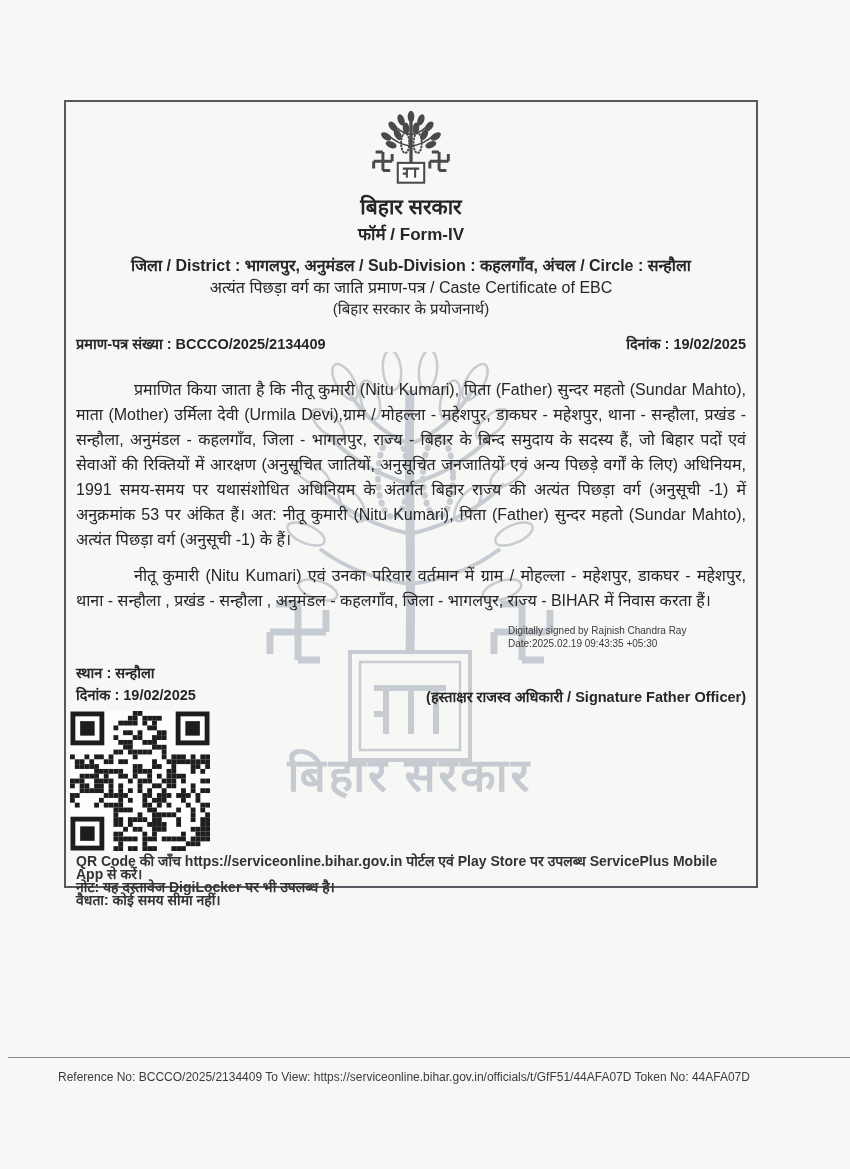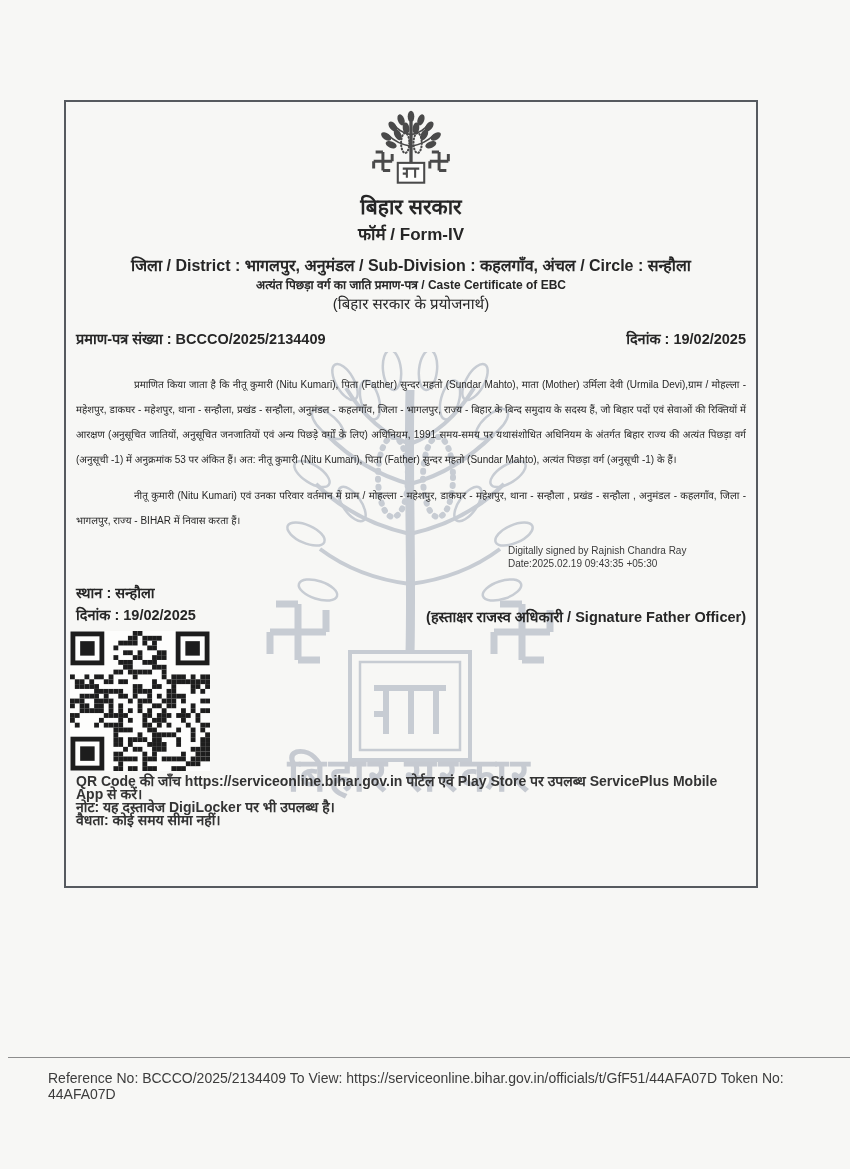--- a/index.html
+++ b/index.html
@@ -22,35 +22,35 @@
     position:absolute;left:64px;top:100px;width:694px;height:788px;
     border:2px solid #565a5f;box-sizing:border-box;padding:0 10px;
     z-index:1;background:transparent;
   }
   .center{text-align:center;}
   .emblem-top{text-align:center;padding-top:8px;}
   .title-hi{font-size:21px;font-weight:bold;margin-top:2px;}
   .title-en{font-size:21px;font-weight:bold;letter-spacing:.5px;}
   .form-line{font-size:17px;font-weight:bold;margin-top:2px;}
   .district-line{font-size:16px;font-weight:600;margin-top:9px;}
-  .cert-line{font-size:12px;font-weight:700;}
+  .cert-line{font-size:16px;font-weight:400;}
   .purpose-line{font-size:15px;font-weight:500;}
   .meta-row{display:flex;justify-content:space-between;font-size:14.5px;font-weight:bold;margin-top:15px;}
-  .para{font-size:10px;line-height:25px;text-align:justify;text-indent:58px;}
+  .para{font-size:16px;line-height:25px;text-align:justify;text-indent:58px;}
   .para1{margin-top:24px;}
   .para2{margin-top:11px;}
   .digital-sign{margin-top:11px;margin-left:auto;width:238px;font-size:10px;line-height:13px;color:#3a3a3a;}
   .sig-row{display:flex;justify-content:space-between;margin-top:12px;}
   .place-date{font-size:14.5px;font-weight:600;line-height:22px;}
   .officer{font-size:14.5px;font-weight:bold;align-self:flex-end;}
   .qr-wrap{margin-top:5px;margin-left:-6px;width:140px;height:140px;}
   .qr-notes{font-size:14px;font-weight:bold;line-height:13px;margin-top:4px;color:#333;}
   
   .footer-rule{position:absolute;left:8px;top:1057px;width:842px;height:0;border-top:1.5px solid #8d8d8d;z-index:1;}
-  .footer-ref{position:absolute;left:48px;top:1070px;font-size:14px;color:#3c3c3c;z-index:1;}
+  .footer-ref{position:absolute;left:58px;top:1070px;font-size:12px;color:#3c3c3c;z-index:1;}
   .wm-stroke{stroke:#c7ccd3;fill:none;}
 </style>
 </head>
 <body>
 
 <div class="watermark">
   <svg width="320" height="420" viewBox="0 0 320 420">
     <g class="wm-stroke" stroke-width="2.5">
 
       <path d="M160 38 C158 120 162 210 160 302" stroke-width="9"></path>

